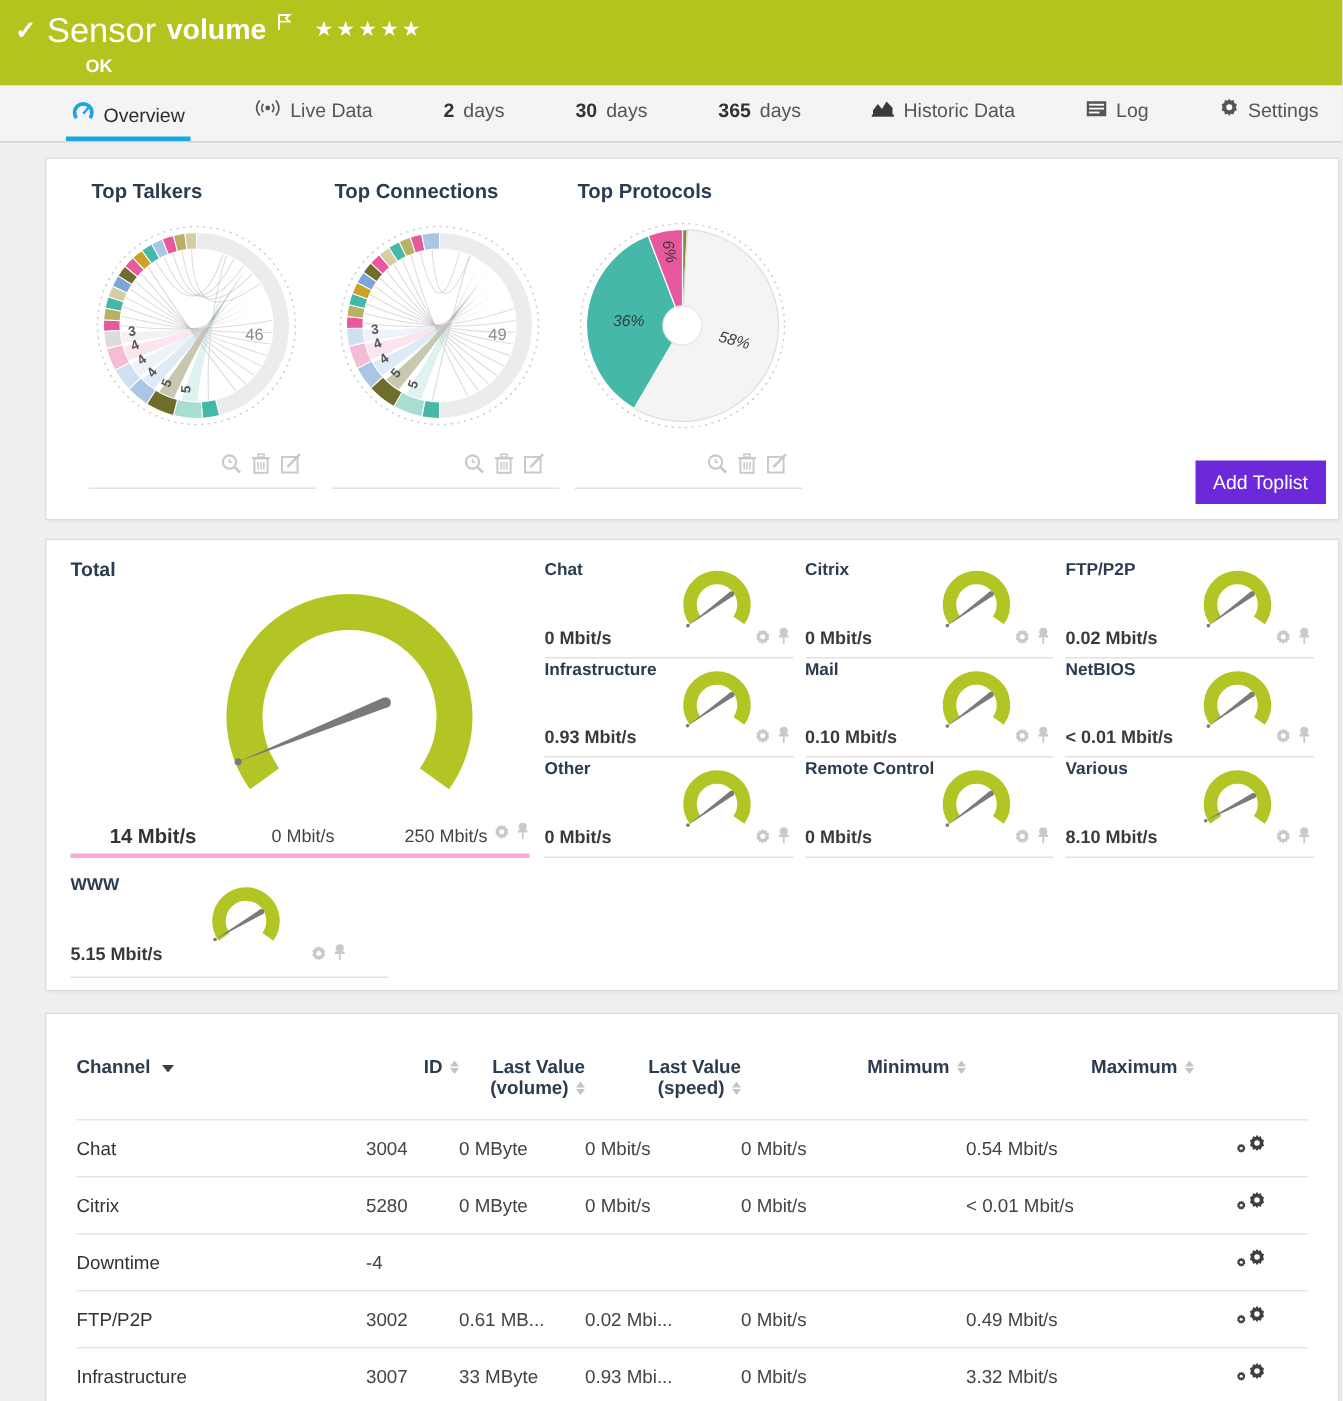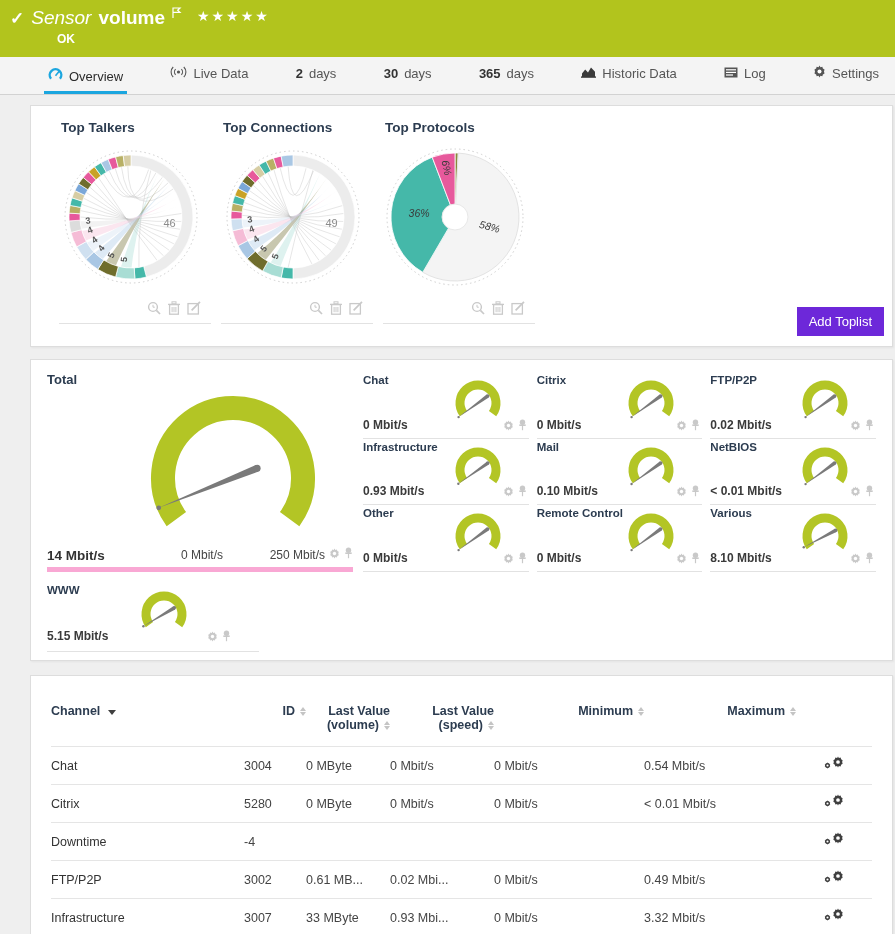--- a/index.html
+++ b/index.html
@@ -2,21 +2,21 @@
 <html><head>
 <meta charset="utf-8">
 <style>
   * { margin:0; padding:0; box-sizing:border-box; }
   html,body { width:895px; height:934px; overflow:hidden; background:#efefef;
     font-family:"Liberation Sans", sans-serif; }
   
   .sensor-head { height:57px; background:#b2c41d; color:#fff; padding:7px 10px 0 10px; }
   .sensor-head .row1 { display:flex; align-items:center; gap:7px; }
   .check { font-size:17px; font-weight:bold; }
-  .cat { font-style:italic; font-size:19px; }
+  .cat { font-size:23px; }
   .name { font-weight:bold; font-size:19px; }
   .flag { margin-top:-8px; }
   .stars { font-size:14px; letter-spacing:2px; margin-left:8px; margin-top:-4px;}
   .status { font-size:12px; font-weight:bold; margin:3px 0 0 47px; }
   
   .tabs { display:flex; align-items:flex-end; justify-content:space-between;
     height:38px; padding:0 12px 0 44px; background:#f4f4f4; border-bottom:1px solid #d2d2d2; }
   .tab { display:flex; align-items:flex-end; gap:6px; font-size:13px; color:#555;
     padding:0 4px 10px 4px; cursor:pointer; border-bottom:3px solid transparent; }
   .tab.active { border-bottom:3px solid #1ba6df; color:#2b2b2b; padding-bottom:7px; }
@@ -29,25 +29,25 @@
   .chartblock { width:152px; }
   .chartblock h3 { font-size:13.5px; font-weight:bold; color:#2c3c50; margin:2px 0 2px 2px; }
   .chartblock .acticons { display:flex; justify-content:flex-end; gap:7px; align-items:center;
     padding:0 10px 4px 0; border-bottom:1px solid #e2e2e2; }
   .addbtn-row { position:absolute; right:8px; bottom:10px; }
   .addbtn { background:#6d28d9; color:#fff; border:none; font-size:13px;
     padding:7px 12px; font-family:inherit; cursor:pointer; }
   
   #card-gauges { margin-top:12px; padding:12px 16px 6px 16px; height:302px; }
   .gaugetop { display:flex; }
-  .g-left { width:306px; position:relative; border-bottom:5px solid #f9a8d4; height:200px; }
+  .g-left { width:306px; position:relative; border-bottom:3px solid #f9a8d4; height:200px; }
   .g-total-label { font-size:13px; font-weight:bold; color:#2c3c50; }
   .g-left svg.biggauge { position:absolute; left:78px; top:14px; }
   .g-bottom { position:absolute; bottom:4px; left:0; right:0; display:flex; align-items:flex-end; }
-  .g-bigvalue { font-size:13.5px; font-weight:bold; color:#333; width:110px; }
+  .g-bigvalue { font-size:13.5px; font-weight:bold; color:#333; width:110px;text-align:center; }
   .g-scale { flex:1; display:flex; justify-content:space-between; font-size:12px; color:#444;
     padding:0 4px 1px 24px; }
   .cellicons { display:flex; gap:4px; align-items:center; }
   .g-grid { flex:1; display:grid; grid-template-columns:repeat(3,1fr); column-gap:8px; margin-left:10px;}
   .gcell { position:relative; height:66.5px; border-bottom:1px solid #e2e2e2; }
   .gcell .glabel { font-size:11.5px; color:#2c3c50; font-weight:bold; padding-top:2px;}
   .gcell .gvalue { position:absolute; left:0; bottom:6px; font-size:12px; font-weight:bold; color:#3a3a3a; }
   .gcell svg.minigauge { position:absolute; right:22px; top:5px; }
   .gcell .cellicons { position:absolute; right:2px; bottom:3px; }
   .g-www { width:212px; position:relative; height:72px; border-bottom:1px solid #e2e2e2; margin-top:8px;}

